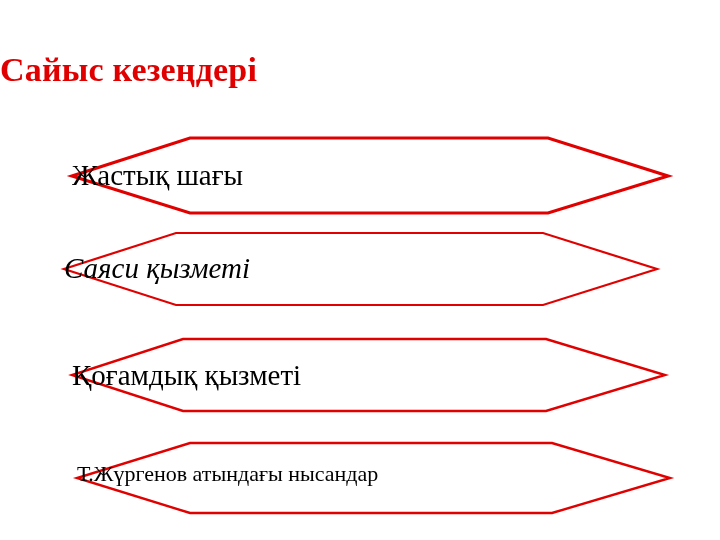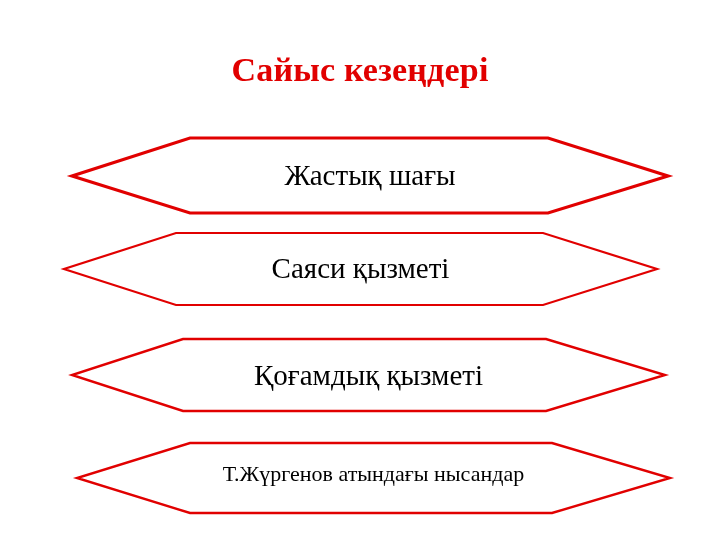--- a/index.html
+++ b/index.html
@@ -22,21 +22,20 @@
     width: 720px;
     height: 540px;
     background: #ffffff;
   }
 
   #slide-title {
     position: absolute;
     left: 0;
     top: 50px;
     width: 720px;
-    text-align: center;
     color: #e10000;
     font-size: 34px;
     font-weight: bold;
     font-family: "Liberation Serif", "DejaVu Serif", serif;
     letter-spacing: 0.2px;
     line-height: 40px;
     white-space: nowrap;
   }
 
   .hex-shape {
@@ -51,40 +50,40 @@
   .hex-group {
     position: absolute;
     left: 0;
     top: 0;
     width: 720px;
     height: 540px;
   }
 
   .hex-label {
     position: absolute;
-    text-align: center;
     color: #000000;
     font-family: "Liberation Serif", "DejaVu Serif", serif;
     white-space: nowrap;
     line-height: 1.1;
   }
 
   
   #hex-1-label {
     left: 72px;
     top: 160px;
     width: 596px;
     font-size: 29px;
   }
   
   #hex-2-label {
     left: 64px;
     top: 253px;
     width: 593px;
     font-size: 29px;
+    font-style: italic;
   }
   
   #hex-3-label {
     left: 72px;
     top: 360px;
     width: 593px;
     font-size: 29px;
   }
   
   #hex-4-label {

